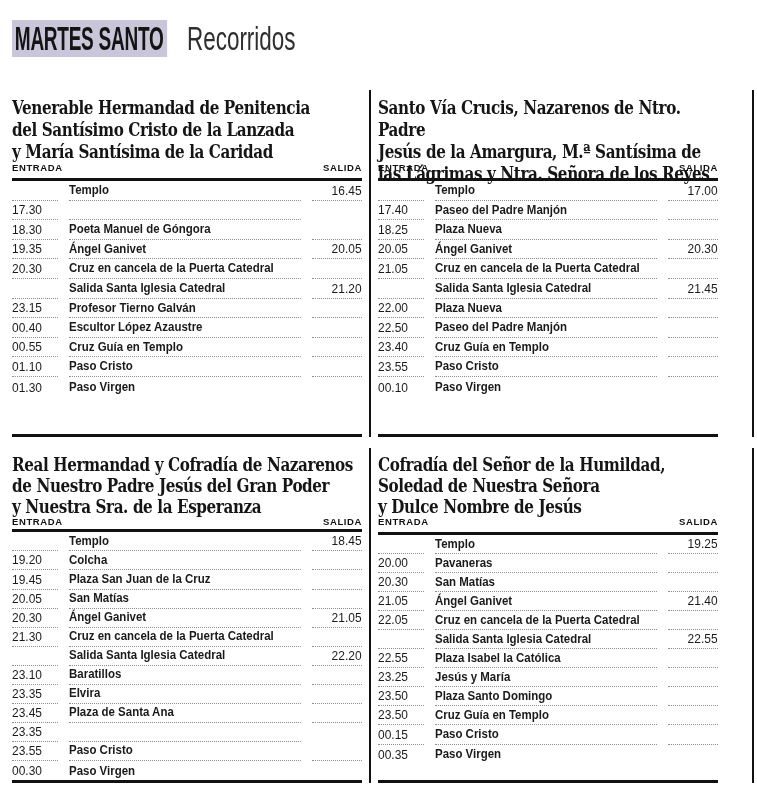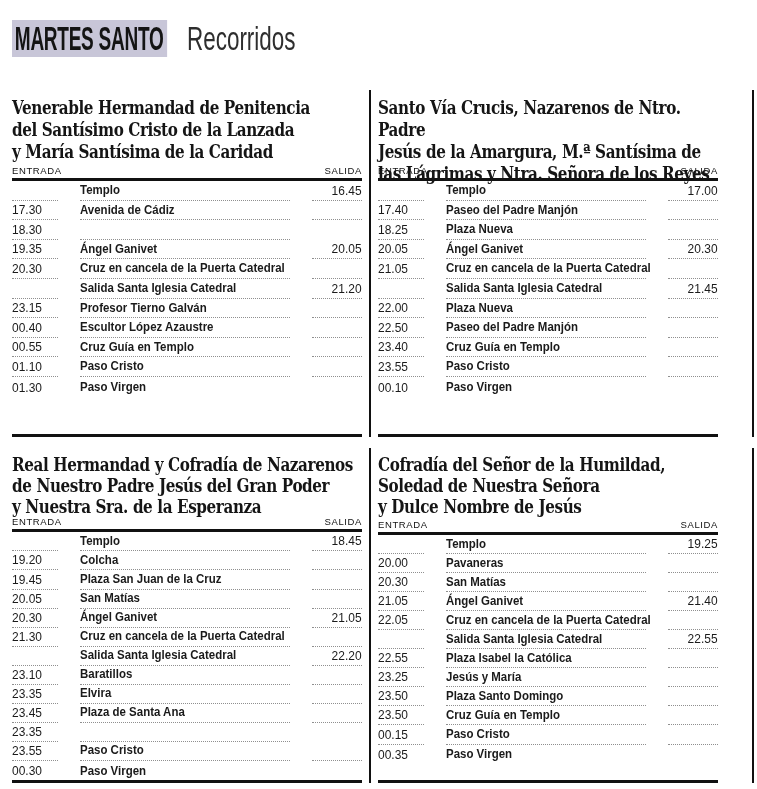--- a/index.html
+++ b/index.html
@@ -39,26 +39,26 @@
   .q4{left:378px;top:448px;width:340px;height:335px;}
   .title{
     margin:0;font-family:"DejaVu Serif","Liberation Serif",serif;
     font-weight:bold;color:#151515;font-size:19px;letter-spacing:-0.5px;
     white-space:pre-line;width:125%;
     transform:scaleX(0.8);transform-origin:0 0;
   }
   .half-top .title{height:72px;padding-top:6px;line-height:22px;box-sizing:border-box;}
   .half-bot .title{height:68px;padding-top:6px;line-height:21px;box-sizing:border-box;}
   .cols{
-    display:flex;justify-content:space-between;align-items:flex-end;
+    display:flex;justify-content:space-between;
     height:14px;margin-bottom:2px;
-    font-size:9.5px;letter-spacing:0.6px;color:#111;
+    font-size:9.5px;letter-spacing:0.6px;color:#111;font-weight:bold;
   }
   .table{border-top:3.5px solid var(--rule,#111);flex:1;align-content:start;}
-  .row{display:grid;grid-template-columns:46px 1fr 50px;column-gap:22px;text-align:center;}
+  .row{display:grid;grid-template-columns:46px 1fr 50px;column-gap:11px;text-align:center;}
   .half-top .row{height:19.6px;}
   .half-bot .row{height:19.05px;}
   .cell{
     display:flex;align-items:flex-end;padding-bottom:3px;line-height:1;
     border-bottom:1.5px dotted var(--dotted,#8f8f8f);overflow:visible;min-width:0;
   }
   .table .row:last-child .cell{border-bottom:none;}
   .t span{display:inline-block;font-size:13px;transform:scaleX(0.92);transform-origin:0 100%;white-space:nowrap;}
   .salida{justify-content:flex-end;}
   .salida span{transform-origin:100% 100%;}
@@ -98,30 +98,30 @@
           <span class="pl">Templo</span>
         </div>
     <div class="cell t salida">
           <span>16.45</span>
         </div>
   </div>
       <div class="row">
     <div class="cell t entrada">
           <span>17.30</span>
         </div>
-    <div class="cell place">
-          <span class="pl">Avenida de Cádiz</span>
-        </div>
     <div class="cell t salida">
           <span></span>
         </div>
   </div>
       <div class="row">
     <div class="cell t entrada">
           <span>18.30</span>
+        </div>
+    <div class="cell place">
+          <span class="pl">Poeta Manuel de Góngora</span>
         </div>
     <div class="cell t salida">
           <span></span>
         </div>
   </div>
       <div class="row">
     <div class="cell t entrada">
           <span>19.35</span>
         </div>
     <div class="cell place">

